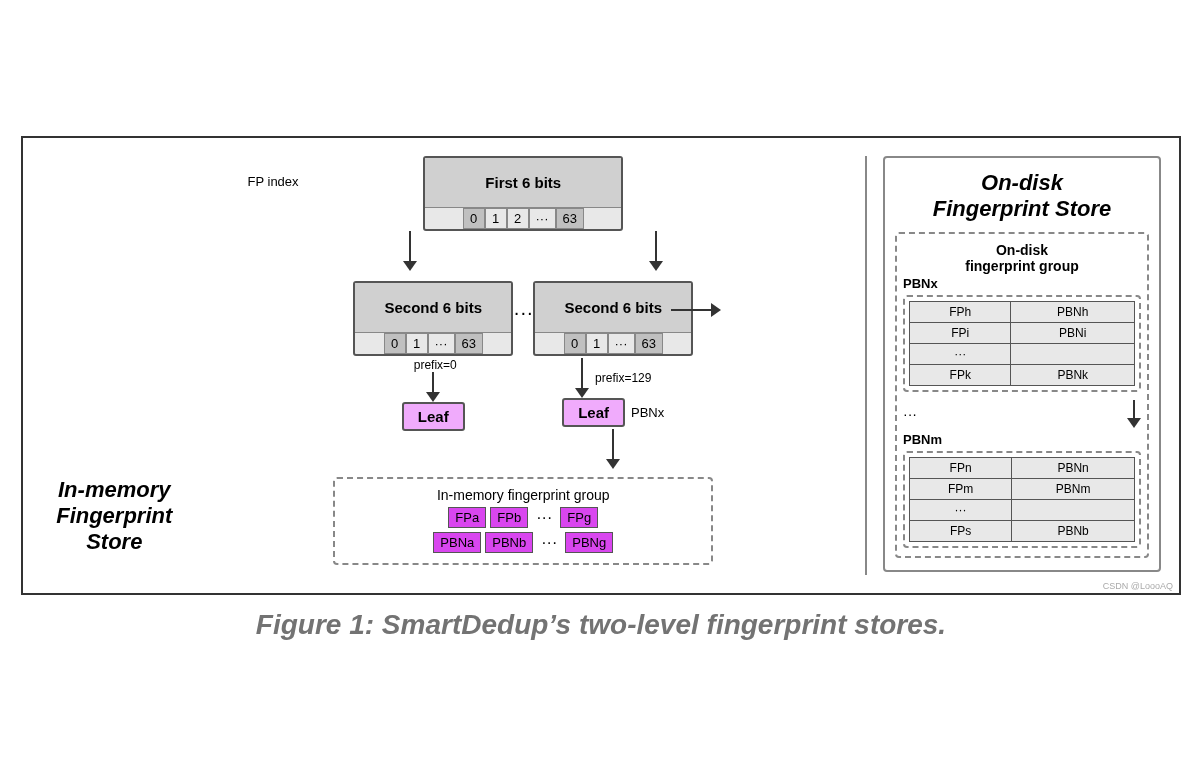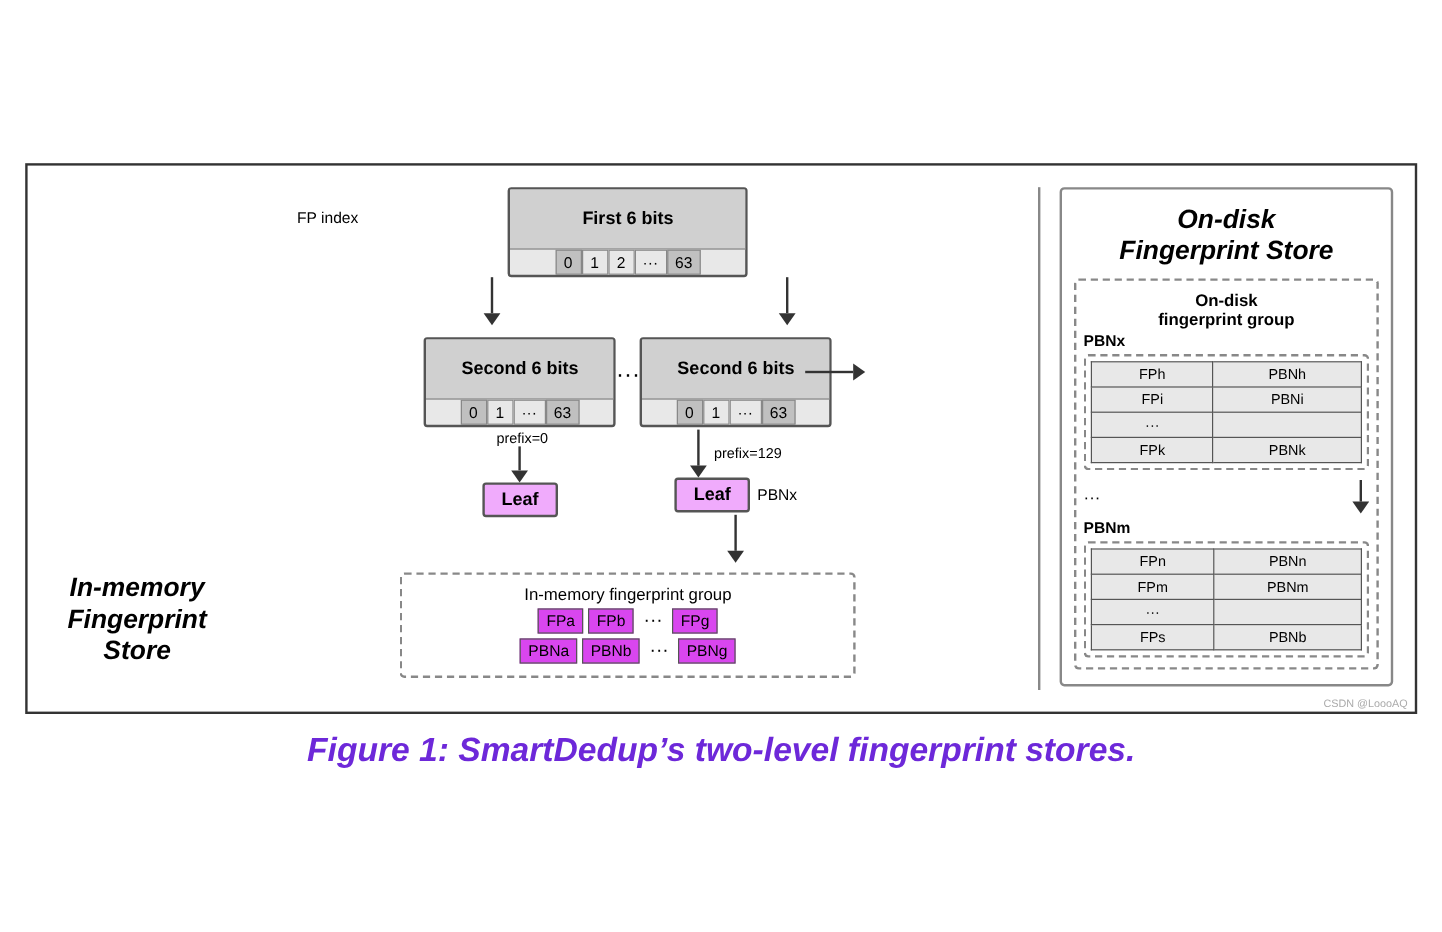--- a/index.html
+++ b/index.html
@@ -164,21 +164,21 @@
     }
     .ondisk-table td {
       border: 1px solid #555;
       background: #e8e8e8;
       padding: 3px 10px;
       text-align: center;
     }
     .figure-caption {
       font-size: 28px;
       font-weight: 900;
-      color: #6d28d9;
+      color: #737373;
       text-align: center;
       margin-top: 14px;
       font-style: italic;
     }
     .watermark {
       position: absolute;
       bottom: 2px;
       right: 6px;
       font-size: 9px;
       color: #aaa;

